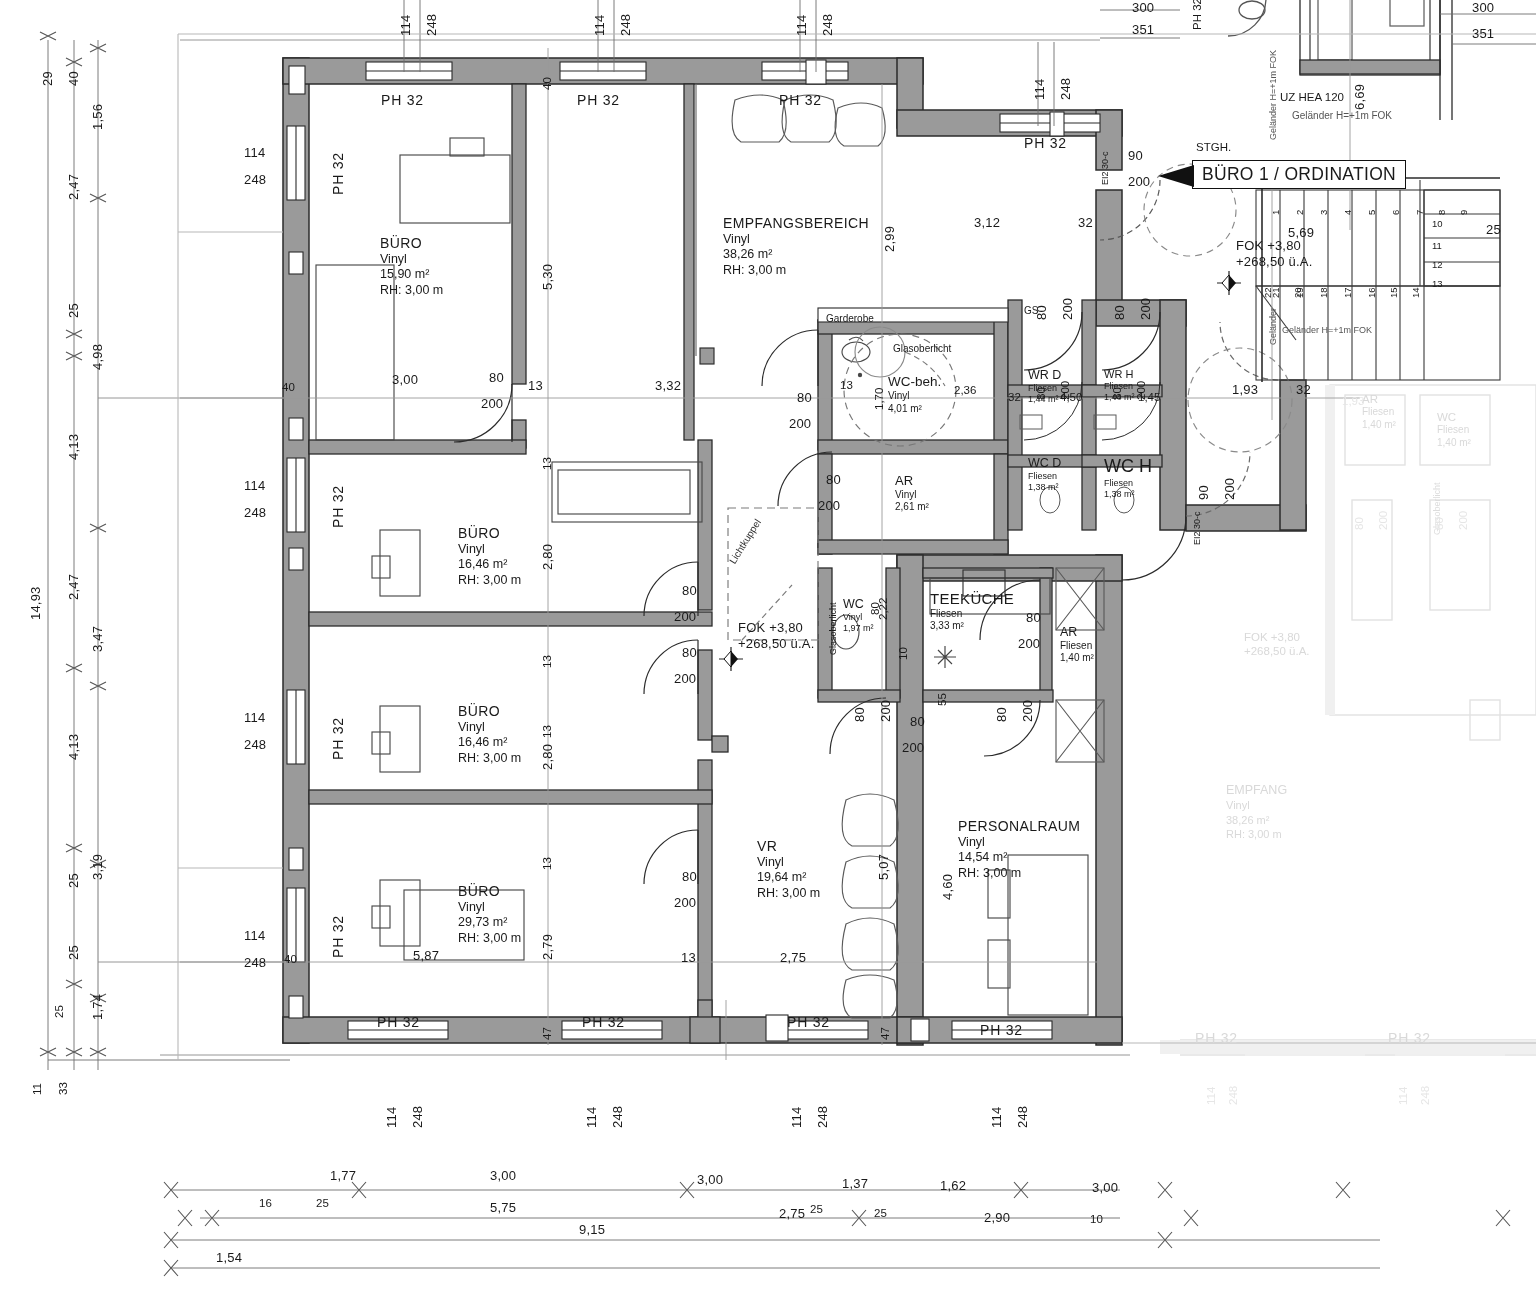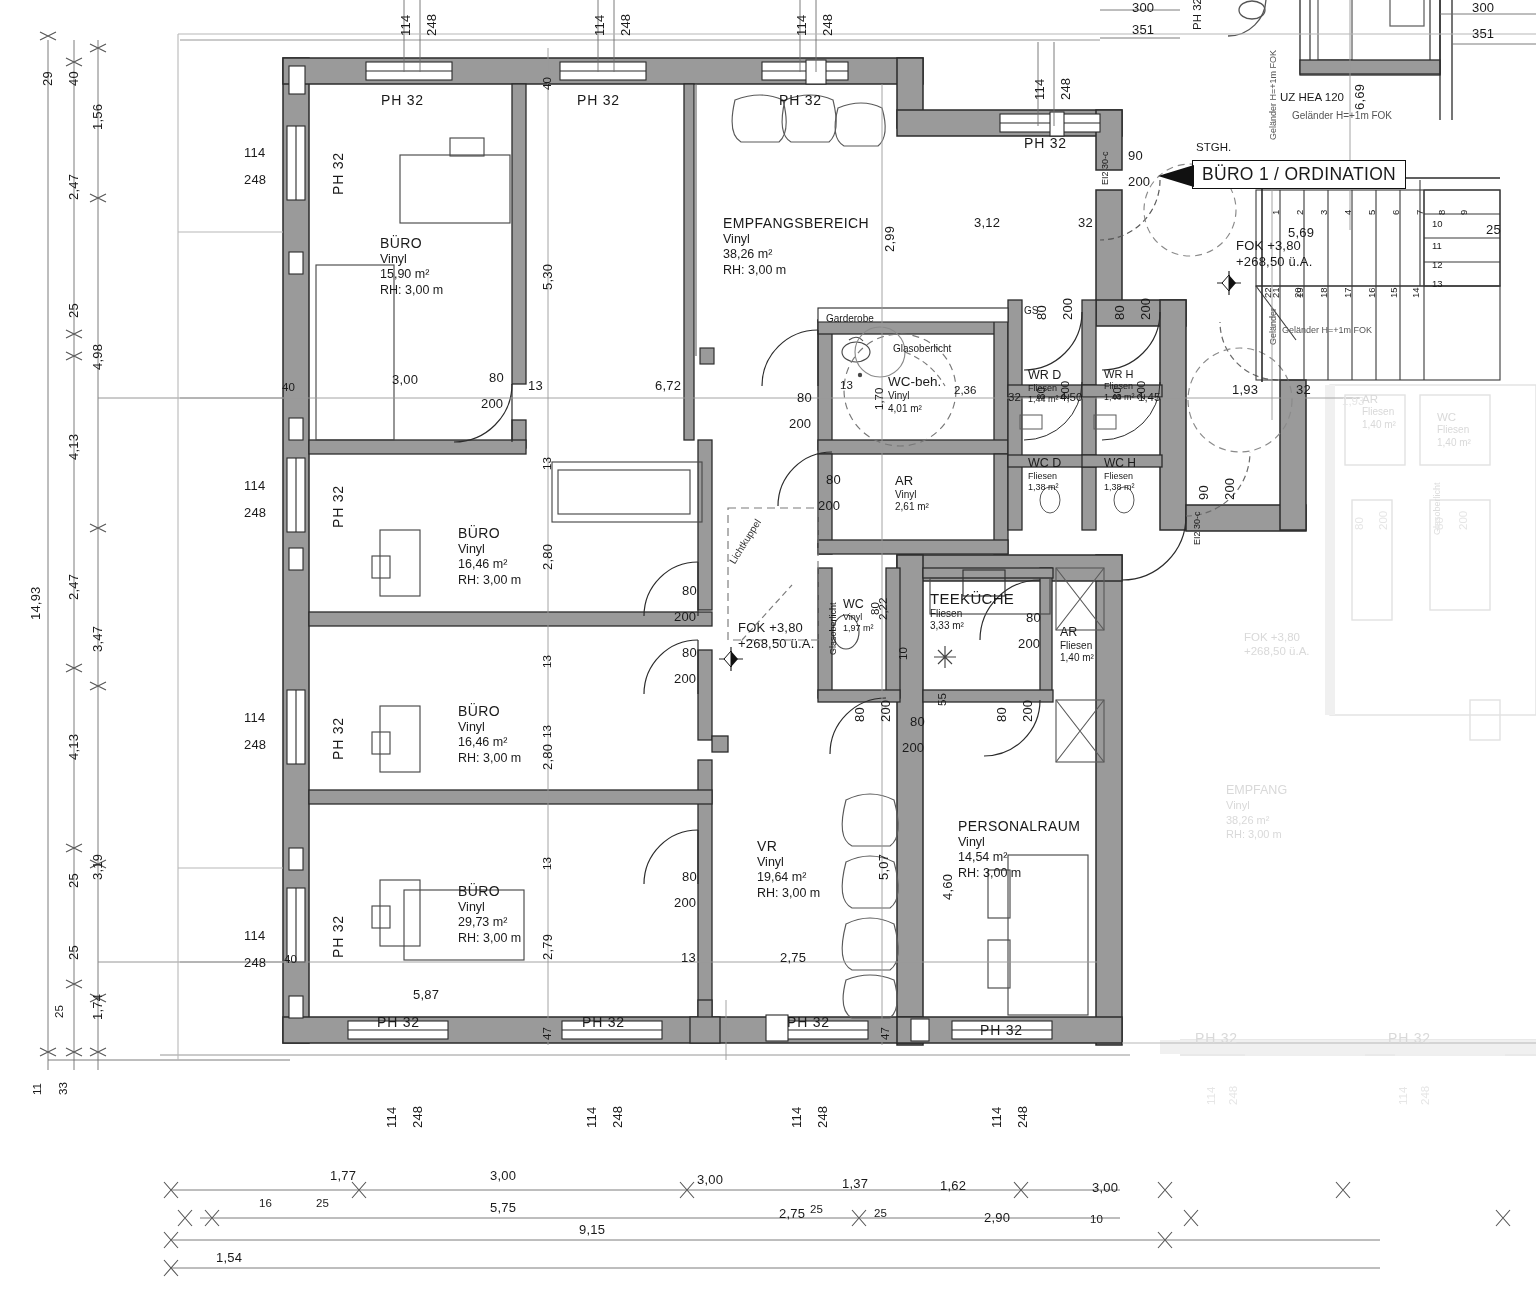--- a/index.html
+++ b/index.html
@@ -468,21 +468,21 @@
   <div class="tiny9">1,44 m²</div>
 </div>
 
 <div class="lbl" style="left:1028px;top:456px">
   <div class="rsub" style="font-size:12.5px">WC D</div>
   <div class="tiny9">Fliesen</div>
   <div class="tiny9">1,38 m²</div>
 </div>
 
 <div class="lbl" style="left:1104px;top:456px">
-  <div class="rsub" style="font-size:12px">WC H</div>
+  <div class="rsub" style="font-size:18px">WC H</div>
   <div class="tiny9">Fliesen</div>
   <div class="tiny9">1,38 m²</div>
 </div>
 
 <div class="lbl" style="left:930px;top:590px">
   <div class="rsub" style="font-size:15px;letter-spacing:.3px">TEEKÜCHE</div>
   <div class="tiny">Fliesen</div>
   <div class="tiny">3,33 m²</div>
 </div>
 
@@ -607,28 +607,28 @@
 <div class="lbl dim" style="left:1128px;top:148px">90</div>
 <div class="lbl dim" style="left:1128px;top:174px">200</div>
 <div class="lbl dim rot90" style="left:1196px;top:500px">90</div>
 <div class="lbl dim rot90" style="left:1222px;top:500px">200</div>
 <div class="lbl dimS rot90" style="left:868px;top:615px">80</div>
 <div class="lbl dimS" style="left:935px;top:706px"><span class="rot90" style="display:inline-block">55</span></div>
 
 <div class="lbl dim rot90" style="left:540px;top:290px">5,30</div>
 <div class="lbl dim" style="left:392px;top:372px">3,00</div>
 <div class="lbl dim" style="left:528px;top:378px">13</div>
-<div class="lbl dim" style="left:655px;top:378px">6,72</div>
+<div class="lbl dim" style="left:655px;top:378px">3,32</div>
 <div class="lbl dim rot90" style="left:882px;top:252px">2,99</div>
 <div class="lbl dim" style="left:974px;top:215px">3,12</div>
 <div class="lbl dim" style="left:1078px;top:215px">32</div>
 <div class="lbl dim rot90" style="left:540px;top:570px">2,80</div>
 <div class="lbl dim rot90" style="left:540px;top:770px">2,80</div>
 <div class="lbl dim rot90" style="left:540px;top:960px">2,79</div>
-<div class="lbl dim" style="left:413px;top:987px">5,87</div>
+<div class="lbl dim" style="left:413px;top:948px">5,87</div>
 <div class="lbl dim" style="left:681px;top:950px">13</div>
 <div class="lbl dim" style="left:780px;top:950px">2,75</div>
 <div class="lbl dim rot90" style="left:876px;top:880px">5,07</div>
 <div class="lbl dim rot90" style="left:940px;top:900px">4,60</div>
 <div class="lbl dim" style="left:1232px;top:382px">1,93</div>
 <div class="lbl dim" style="left:1296px;top:382px">32</div>
 <div class="lbl dimS" style="left:954px;top:383px">2,36</div>
 <div class="lbl dimS rot90" style="left:872px;top:410px">1,70</div>
 <div class="lbl dimS rot90" style="left:876px;top:620px">2,22</div>
 <div class="lbl dimS rot90" style="left:540px;top:90px">40</div>

